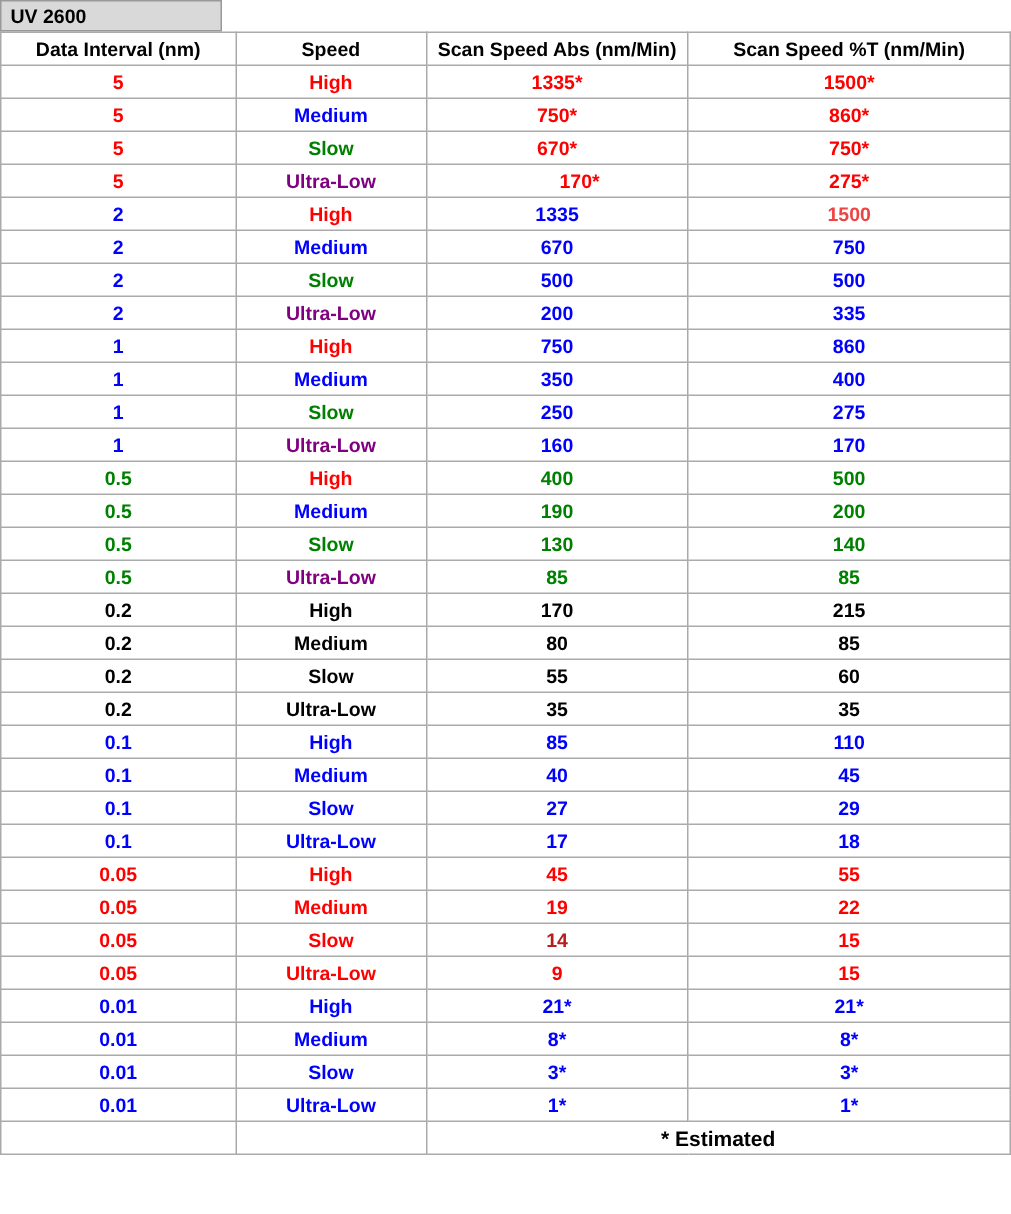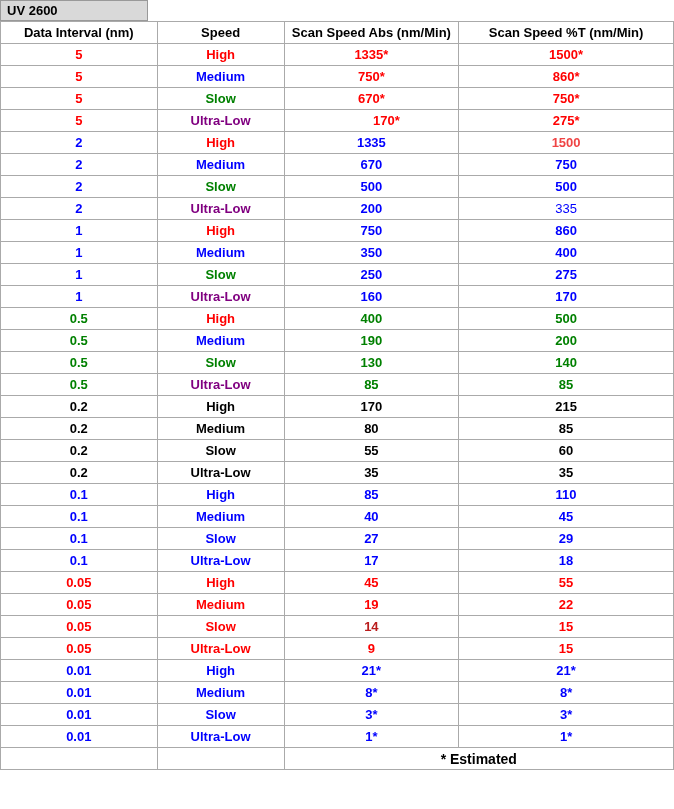--- a/index.html
+++ b/index.html
@@ -95,21 +95,21 @@
       <tr>
         <td style="color: blue; font-weight: bold;">2</td>
         <td style="color: green; font-weight: bold;">Slow</td>
         <td style="color: blue; font-weight: bold;">500</td>
         <td style="color: blue; font-weight: bold;">500</td>
       </tr>
       <tr>
         <td style="color: blue; font-weight: bold;">2</td>
         <td style="color: purple; font-weight: bold;">Ultra-Low</td>
         <td style="color: blue; font-weight: bold;">200</td>
-        <td style="color: blue; font-weight: normal;">335</td>
+        <td style="color: blue; font-weight: bold;">335</td>
       </tr>
       <tr>
         <td style="color: blue; font-weight: bold;">1</td>
         <td style="color: red; font-weight: bold;">High</td>
         <td style="color: blue; font-weight: bold;">750</td>
         <td style="color: blue; font-weight: bold;">860</td>
       </tr>
       <tr>
         <td style="color: blue; font-weight: bold;">1</td>
         <td style="color: blue; font-weight: bold;">Medium</td>

